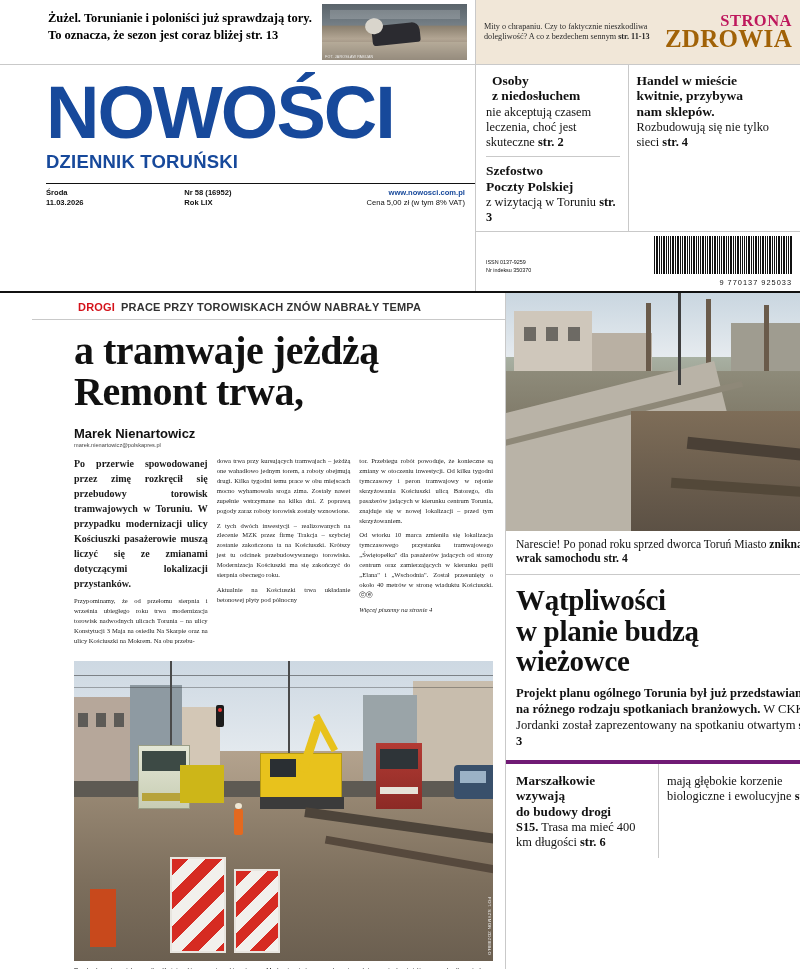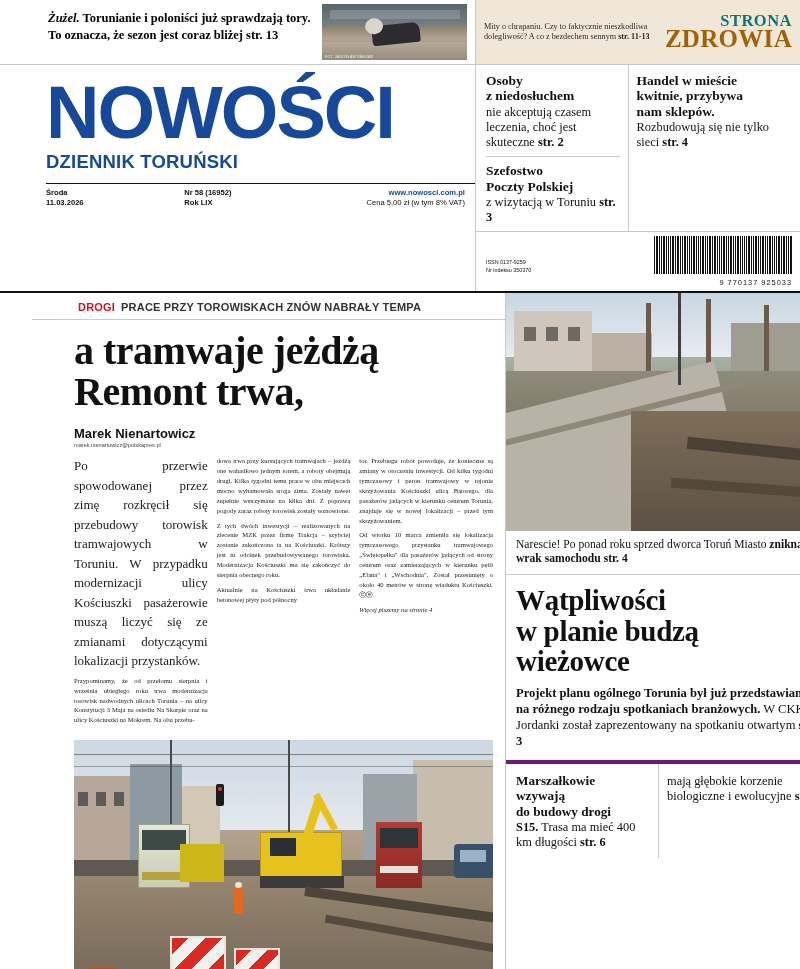--- a/index.html
+++ b/index.html
@@ -19,21 +19,21 @@
   .teaser-left {
     flex: 1 1 auto; padding: 10px 12px 6px 48px;
     display:flex; align-items:flex-start;
     position: relative;
   }
   .teaser-left .txt {
     font-family: "Liberation Serif", serif;
     font-size: 12.5px; line-height: 1.35; font-weight: 700; color:#000;
     max-width: 330px;
   }
-  .teaser-left .txt .lead { font-weight:700;font-style:italic; }
+  .teaser-left .txt .lead { font-weight:700; }
   .teaser-left .txt .str { font-weight:700; }
   .speedway-photo {
     position:absolute; right: 8px; top: 4px; width: 145px; height: 56px;
     background: linear-gradient(#5a646b 0%, #757f86 38%, #8a7f6e 39%, #b2a593 62%, #6d6259 100%);
     overflow:hidden;
   }
   .speedway-photo .rider {
     position:absolute; left: 50px; top: 20px; width: 48px; height: 20px;
     background:#2b2b30; border-radius: 3px 8px 3px 4px;
     transform: rotate(-6deg);
@@ -57,21 +57,21 @@
     background: #f1e7d8; display:flex; align-items:center; padding: 6px 8px;
   }
   .teaser-right .zdr-text {
     font-size: 8.2px; line-height:1.28; color:#2a2a2a; flex:1 1 auto; padding-right:6px;
     font-family: "Liberation Serif", serif;
   }
   .teaser-right .zdr-text b { font-weight:700; }
   .zdrowia-logo { text-align:right; line-height:.95; }
   .zdrowia-logo .l1 {
     font-family:"Liberation Serif", serif; font-weight:700; font-size: 16.5px;
-    letter-spacing: .5px; color:#0f766e;
+    letter-spacing: .5px; color:#be185d;
   }
   .zdrowia-logo .l2 {
     font-family:"Liberation Serif", serif; font-weight:700; font-size: 25px;
     letter-spacing: .3px; color:#a16207; margin-top:-2px;
   }
 
   
   .masthead-row { display:flex; border-bottom: 2px solid #111; }
   .masthead {
     flex: 1 1 auto; padding: 16px 0 6px 46px; position:relative;
@@ -146,21 +146,21 @@
   .byline .name { font-family:Liberation Sans, sans-serif; font-weight:700; font-size: 13px; }
   .byline .mail { font-family:"Liberation Sans", sans-serif; font-size: 5.6px; color:#444; margin-top:1px; }
 
   .cols3 { display:flex; padding: 8px 12px 6px 42px; gap: 9px; }
   .cols3 .col { width: 134px; }
   .art-p {
     font-family:"Liberation Serif", serif; font-size: 6.6px; line-height: 1.5;
     text-align: justify; color:#1a1a1a; margin: 0 0 5px 0;
     hyphens: auto;
   }
-  .art-p.bold { font-weight:400; font-size:13px; }
+  .art-p.bold { font-weight:700; font-size:10px; }
   .art-p.ital { font-style: italic; }
 
   
   .photo-tram {
     margin: 4px 12px 0 42px; height: 300px; position:relative; overflow:hidden;
     background: linear-gradient(#c9d4de 0%, #d7dee4 22%, #b9a893 23%, #9d8d79 55%, #7d705f 100%);
   }
   .caption {
     margin: 5px 12px 10px 42px; font-family:"Liberation Sans", sans-serif;
     font-size: 6.3px; line-height:1.5; color:#222;
@@ -247,21 +247,21 @@
           <div class="url">www.nowosci.com.pl</div>
           <div>Cena 5,00 zł (w tym 8% VAT)</div>
         </div>
       </div>
     </div>
 
     <div class="top-right-col">
       <div class="trc-grid">
         <div class="trc-left">
           <div>
-            <div class="trc-head" style="white-space:pre-line;">Osoby
+            <div class="trc-head" style="white-space:pre-line;margin-left:6px;">Osoby
 z niedosłuchem</div>
             <div class="trc-body">
               <span>nie akceptują czasem leczenia, choć jest skuteczne </span><b>str. 2</b>
             </div>
           </div>
           <div class="trc-sep"></div>
           <div>
             <div class="trc-head" style="white-space:pre-line;">Szefostwo
 Poczty Polskiej</div>
             <div class="trc-body">

